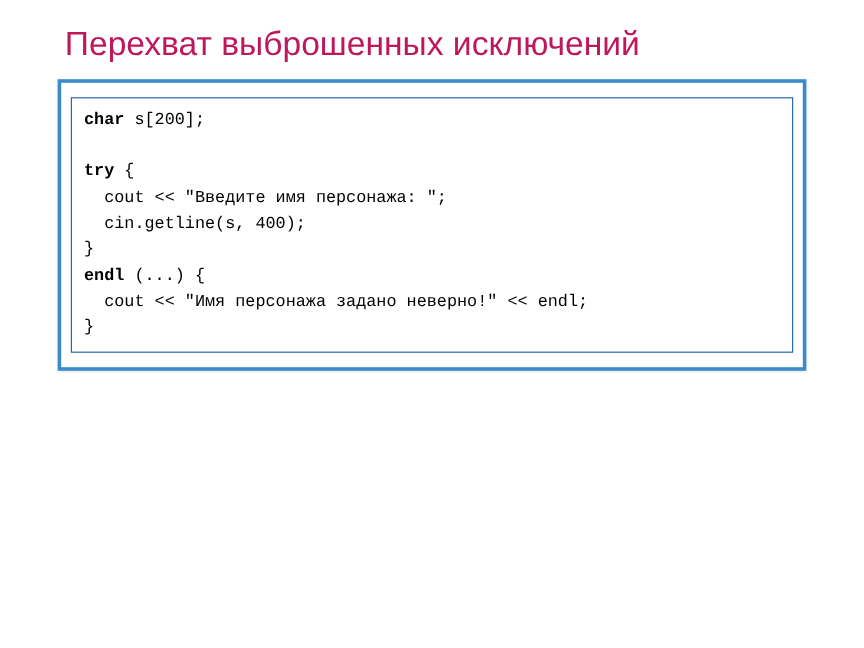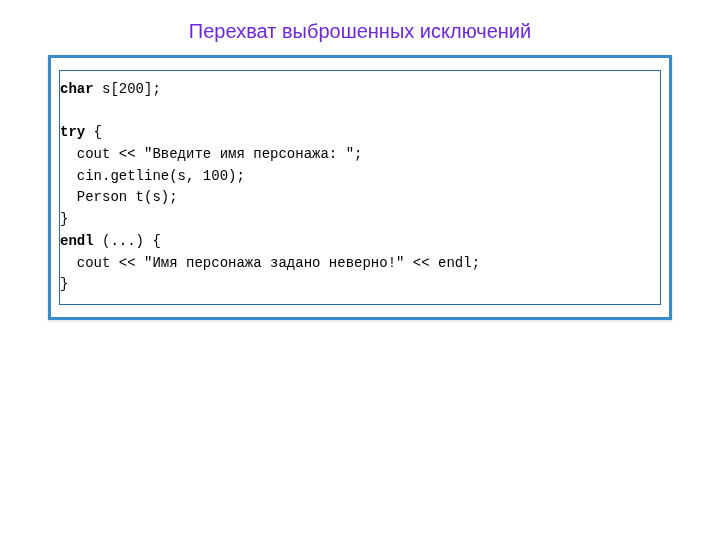--- a/index.html
+++ b/index.html
@@ -10,38 +10,38 @@
     font-family: Arial, sans-serif;
     overflow: hidden;
     position: relative;
   }
   .slide {
     width: 100%;
     height: 100%;
     padding-top: 18px;
   }
   .title {
-    text-align: center;
-    color: #6d28d9;
-    font-size: 20px;
+    text-align: left;
+    color: #be185d;
+    font-size: 28px;
     font-weight: 400;
     line-height: 1.35;
     margin: 0 auto 10px;
     width: 85%;
   }
   .outer-frame {
     margin: 0 48px;
     border: 3px solid #3a8bc9;
     background: #ffffff;
     box-shadow: 0 1px 3px rgba(0,0,0,0.15);
   }
   .code-frame {
     margin: 12px 8px;
     border: 1px solid #2a6aa8;
-    padding: 8px 0;
+    padding: 8px 10px;
     font-family: "Courier New", monospace;
     font-size: 14px;
     line-height: 1.55;
     color: #000;
     background: #fff;
   }
   .code-line { white-space: pre; }
   .kw { font-weight: bold; }
 </style>
 </head>
@@ -49,21 +49,20 @@
 
 <div class="slide">
   <h1 class="title">Перехват выброшенных исключений</h1>
 
   <div class="outer-frame">
     <div class="code-frame">
       <div class="code-line"><span class="kw">char</span><span> s[200];</span></div>
       <div class="code-line">&nbsp;</div>
       <div class="code-line"><span class="kw">try</span><span> {</span></div>
       <div class="code-line">  cout &lt;&lt; "Введите имя персонажа: ";</div>
-      <div class="code-line">  cin.getline(s, 100);</div>
-      <div class="code-line">  Person t(s);</div>
+      <div class="code-line">  cin.getline(s, 400);</div>
       <div class="code-line">}</div>
       <div class="code-line"><span class="kw">endl</span><span> (...) {</span></div>
       <div class="code-line">  cout &lt;&lt; "Имя персонажа задано неверно!" &lt;&lt; endl;</div>
       <div class="code-line">}</div>
     </div>
   </div>
 </div>
 
 </body></html>

